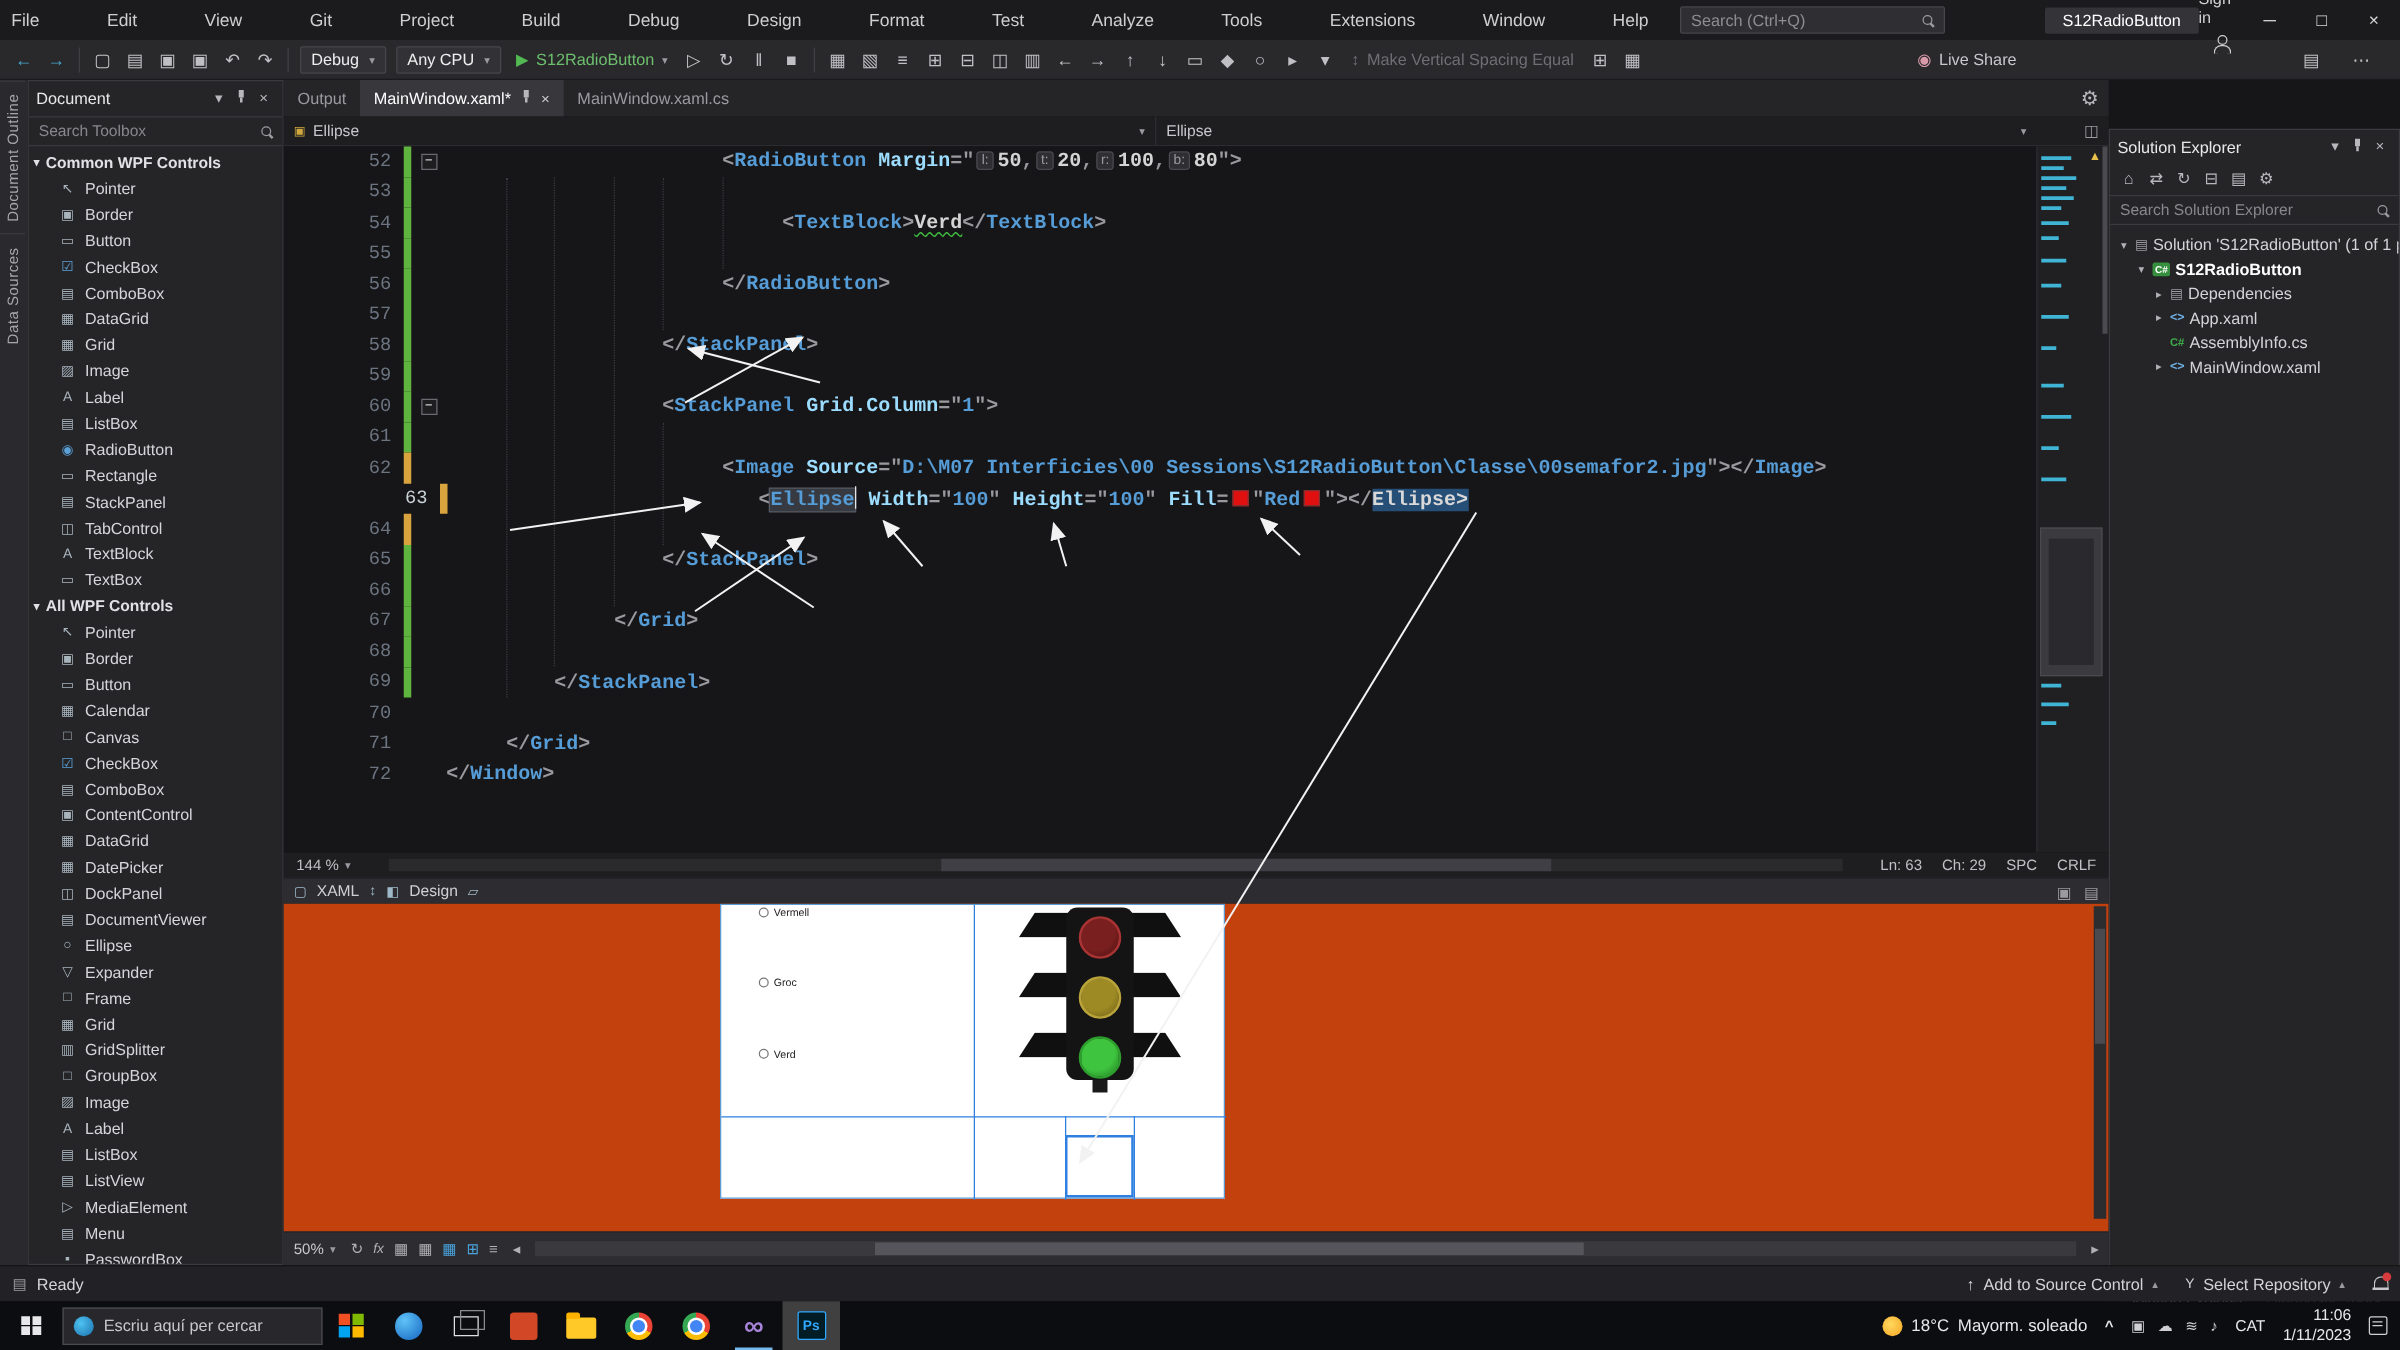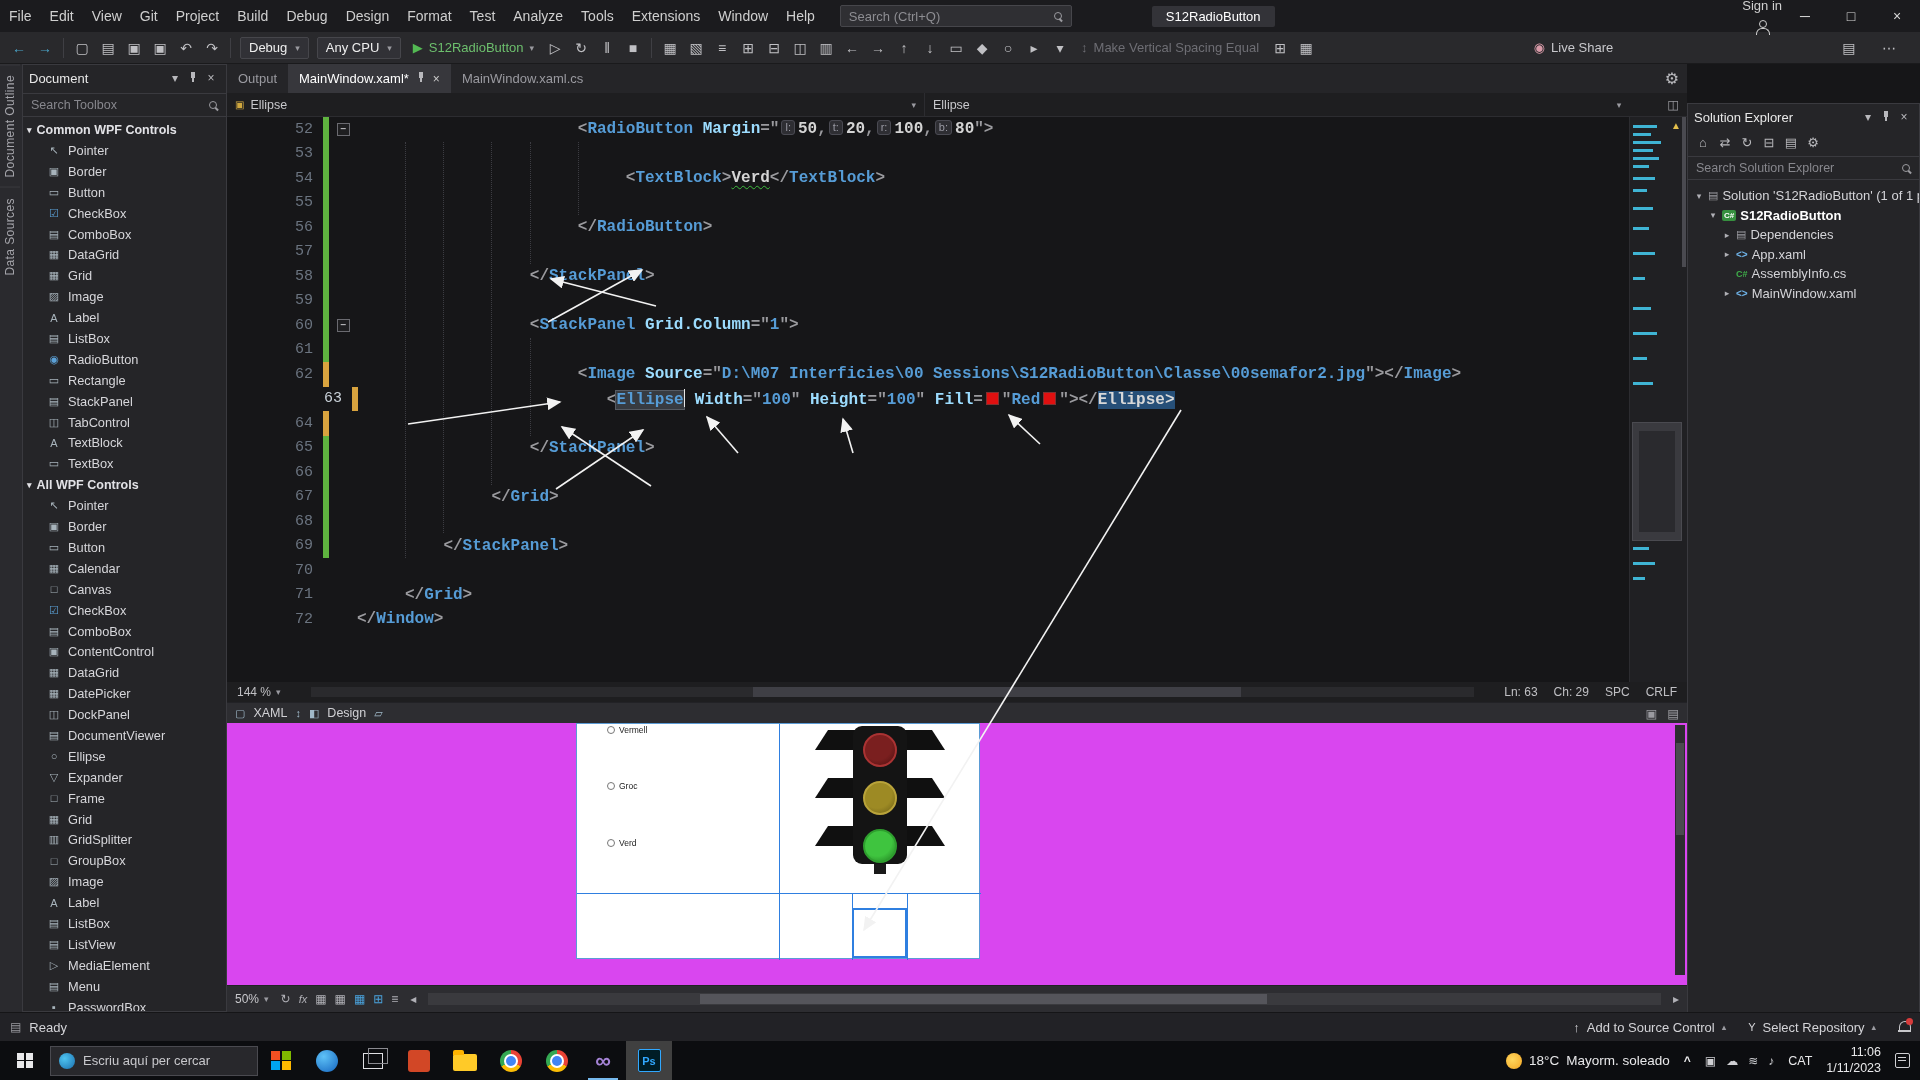--- a/index.html
+++ b/index.html
@@ -123,21 +123,21 @@
   #mm-thumb { position:absolute; right:1px; top:0; width:4px; height:150px; background:#4a4a50; }
 
   #code-status { height:20px; display:flex; align-items:center; background:#1e1e20; font-size:12px; color:#c0c0c4; padding:0 10px; gap:16px; }
   #hscroll { flex:1; height:10px; background:#2a2a2d; margin:0 14px; position:relative; }
   #hscroll .thumb { position:absolute; left:38%; width:42%; top:0; height:10px; background:#3f3f45; }
 
   #view-tabs { height:21px; background:#2d2d31; display:flex; align-items:center; gap:8px; padding:0 8px; font-size:12.5px; color:#d0d0d4; border-top:1px solid #222226; }
   #view-tabs .vt-ico { font-size:11px; color:#9fb8c8; }
   #view-tabs .right { margin-left:auto; display:flex; gap:10px; color:#9a9aa0; }
 
-  #design-area { position:relative; height:262px; background:#d946ef; overflow:hidden; }
+  #design-area { position:relative; height:262px; background:#c2410c; overflow:hidden; }
   #artboard { position:absolute; left:349px; top:0; width:404px; height:236px; background:#ffffff; border:1px solid #5b9bd5; }
   .radio-item { position:absolute; left:30px; display:flex; align-items:center; gap:4px; font-size:8.5px; color:#222; }
   .radio-dot { width:8px; height:8px; border:1px solid #777; border-radius:50%; background:#fff; flex:none; }
   .adorner { position:absolute; background:#2f7fe0; }
   #sel-rect { position:absolute; border:2px solid #2f7fe0; background:transparent; }
   #ds-vscroll { position:absolute; right:2px; top:2px; width:10px; height:250px; background:#2d2d30; }
   #ds-vscroll .thumb { position:absolute; top:18px; left:1px; width:8px; height:92px; background:#4a4a4f; }
 
   
   #traffic { position:absolute; left:235px; top:2px; width:136px; height:148px; }
@@ -202,21 +202,21 @@
   .notif { width:15px; height:15px; border:1.4px solid #d0d0d4; border-radius:2px; position:relative; }
   .notif::after { content:""; position:absolute; left:2px; top:3px; width:8px; height:1.4px; background:#d0d0d4; box-shadow:0 3px 0 #d0d0d4; }
 
   
   #arrows { position:absolute; left:0; top:0; width:1920px; height:1080px; pointer-events:none; z-index:60; }
 </style>
 </head>
 <body>
 
 <div id="titlebar">
-  <div id="menu-list" style="display:flex;height:100%;">
+  <div id="menu-list" style="display:flex;height:100%;gap:36px;">
       <div class="menu-item">File</div>
       <div class="menu-item">Edit</div>
       <div class="menu-item">View</div>
       <div class="menu-item">Git</div>
       <div class="menu-item">Project</div>
       <div class="menu-item">Build</div>
       <div class="menu-item">Debug</div>
       <div class="menu-item">Design</div>
       <div class="menu-item">Format</div>
       <div class="menu-item">Test</div>

